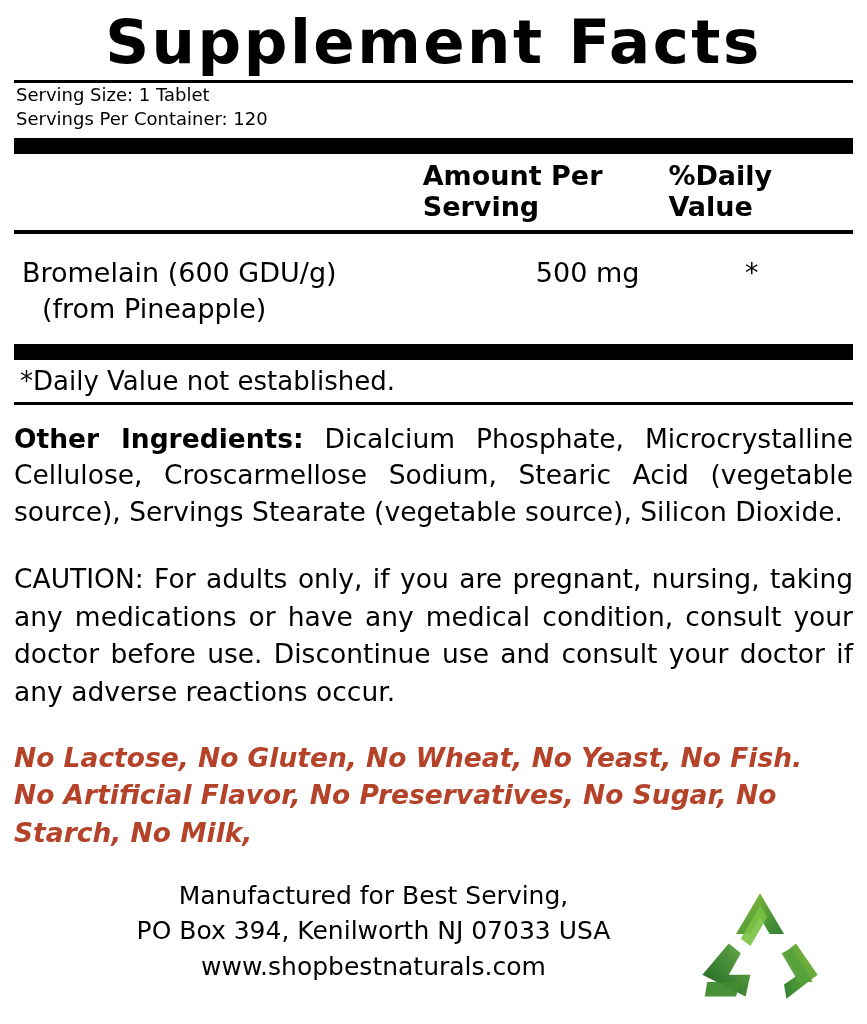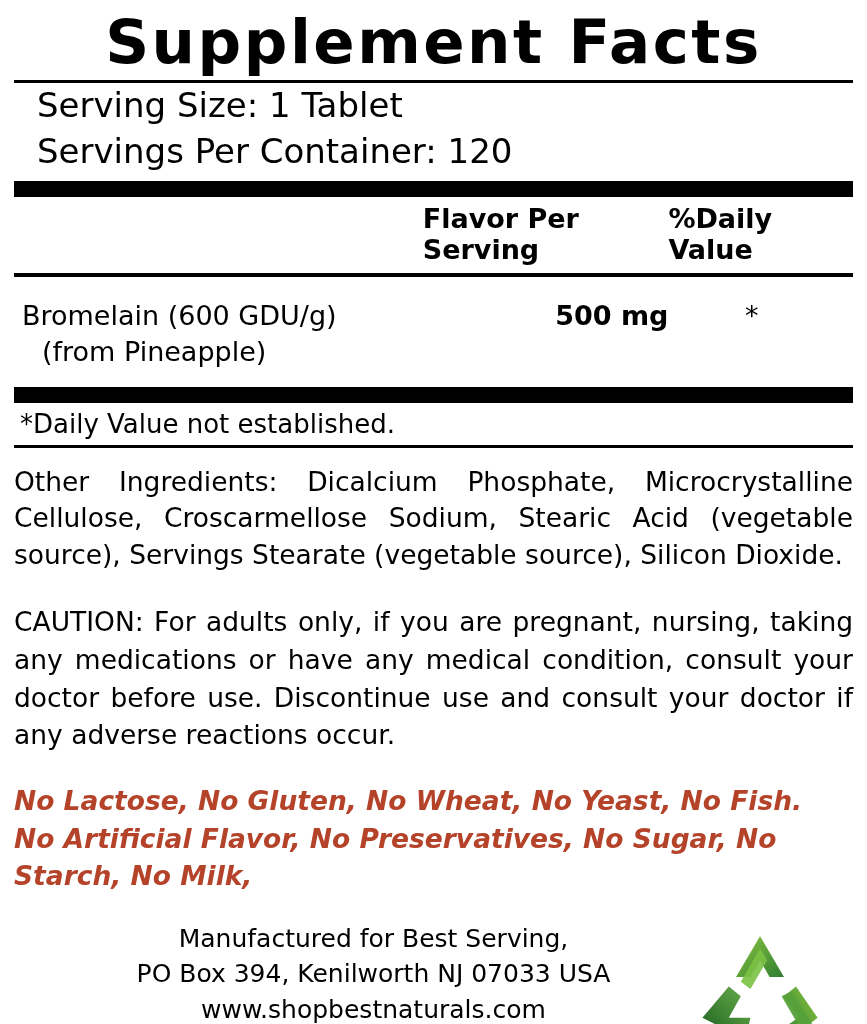--- a/index.html
+++ b/index.html
@@ -43,36 +43,36 @@
     background: #000;
     margin: 6px 0 0 0;
   }
   .rule-mid {
     height: 4px;
     background: #000;
     margin: 0;
   }
 
   .serving-line {
-    font-size: 34px;
+    font-size: 18px;
     line-height: 1.35;
-    margin: 0 0 0 23px;
+    margin: 0 0 0 2px;
   }
 
   
   .sf-table {
     width: 100%;
     border-collapse: collapse;
   }
   .sf-table td {
     vertical-align: top;
     padding: 0;
   }
   .col-name  { width: 48%; }
-  .col-amt   { width: 30%; text-align: right; font-weight: bold; }
+  .col-amt   { width: 30%; text-align: center; }
   .col-dv    { width: 22%; text-align: center; }
 
   .head-row td {
     font-weight: bold;
     font-size: 27px;
     padding: 6px 0 8px 0;
   }
   .head-row .col-amt { text-align: left; padding-left: 6px; }
   .head-row .col-dv  { text-align: left; }
 
@@ -91,21 +91,21 @@
     margin: 6px 0 0 6px;
   }
 
   
   .other-ing {
     font-size: 26.5px;
     line-height: 1.38;
     text-align: justify;
     margin: 16px 0 0 0;
   }
-  .other-ing b { font-weight: normal; margin-top: 32px; }
+  .other-ing b { font-weight: bold; margin-top: 32px; }
 
   
   .caution {
     font-size: 26.5px;
     line-height: 1.42;
     text-align: justify;
     margin: 30px 0 0 0;
   }
   .caution .lbl {
     color: #000000;
@@ -152,21 +152,21 @@
 
   <div class="serving-line">Serving Size: 1 Tablet</div>
   <div class="serving-line">Servings Per Container: 120</div>
 
   <div class="rule-thick"></div>
 
   <table class="sf-table">
     <tbody>
         <tr class="head-row">
       <td class="col-name"></td>
-      <td class="col-amt">Flavor Per Serving</td>
+      <td class="col-amt">Amount Per Serving</td>
       <td class="col-dv">%Daily Value</td>
     </tr>
   </tbody>
     </table>
 
   <div class="rule-mid"></div>
 
   <table class="sf-table">
     <tbody>
         <tr class="nutrient-row">

